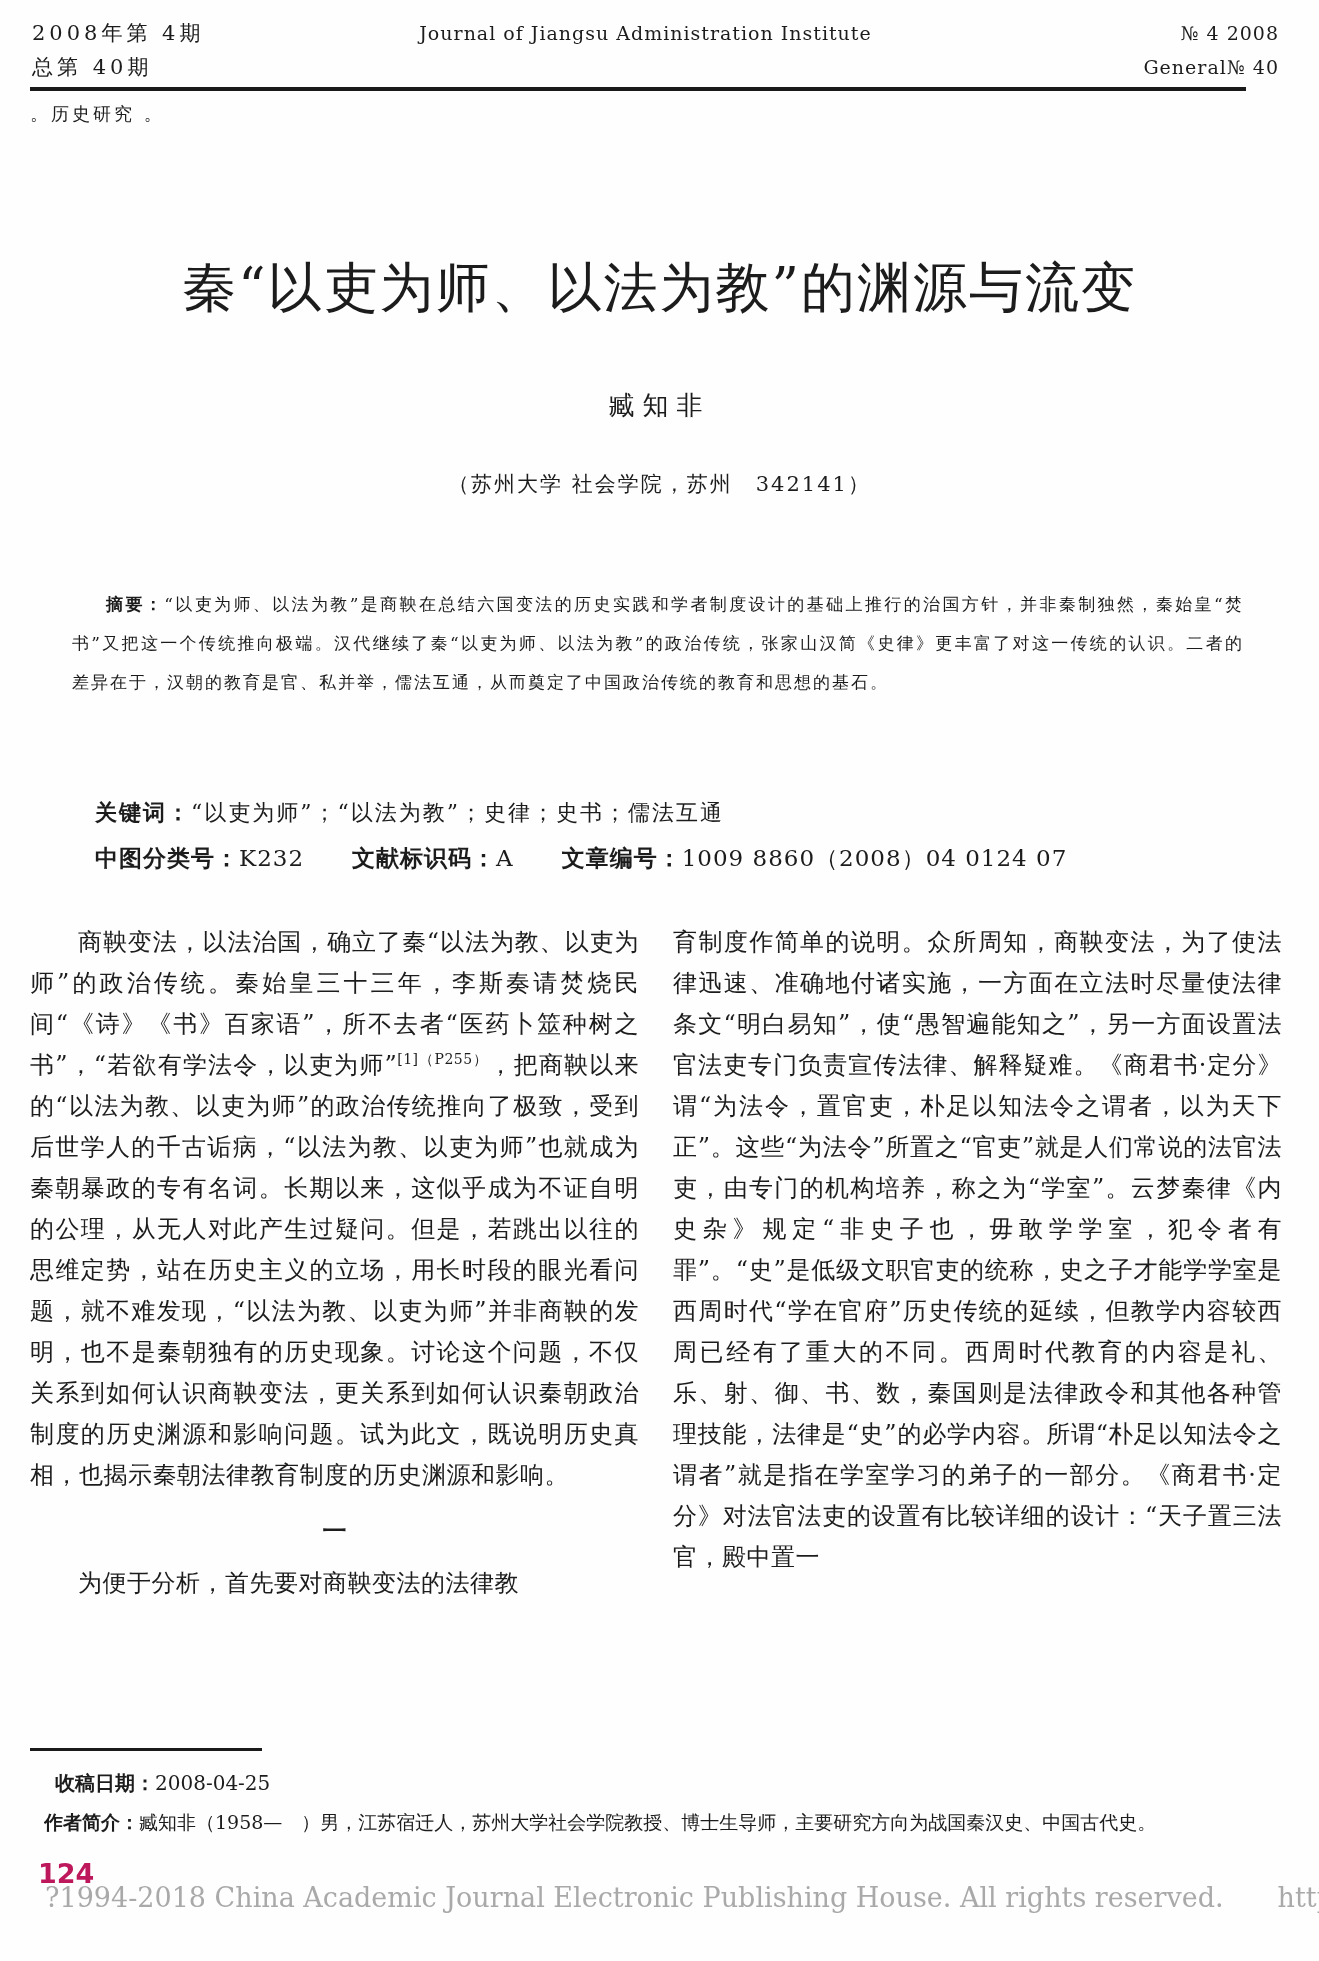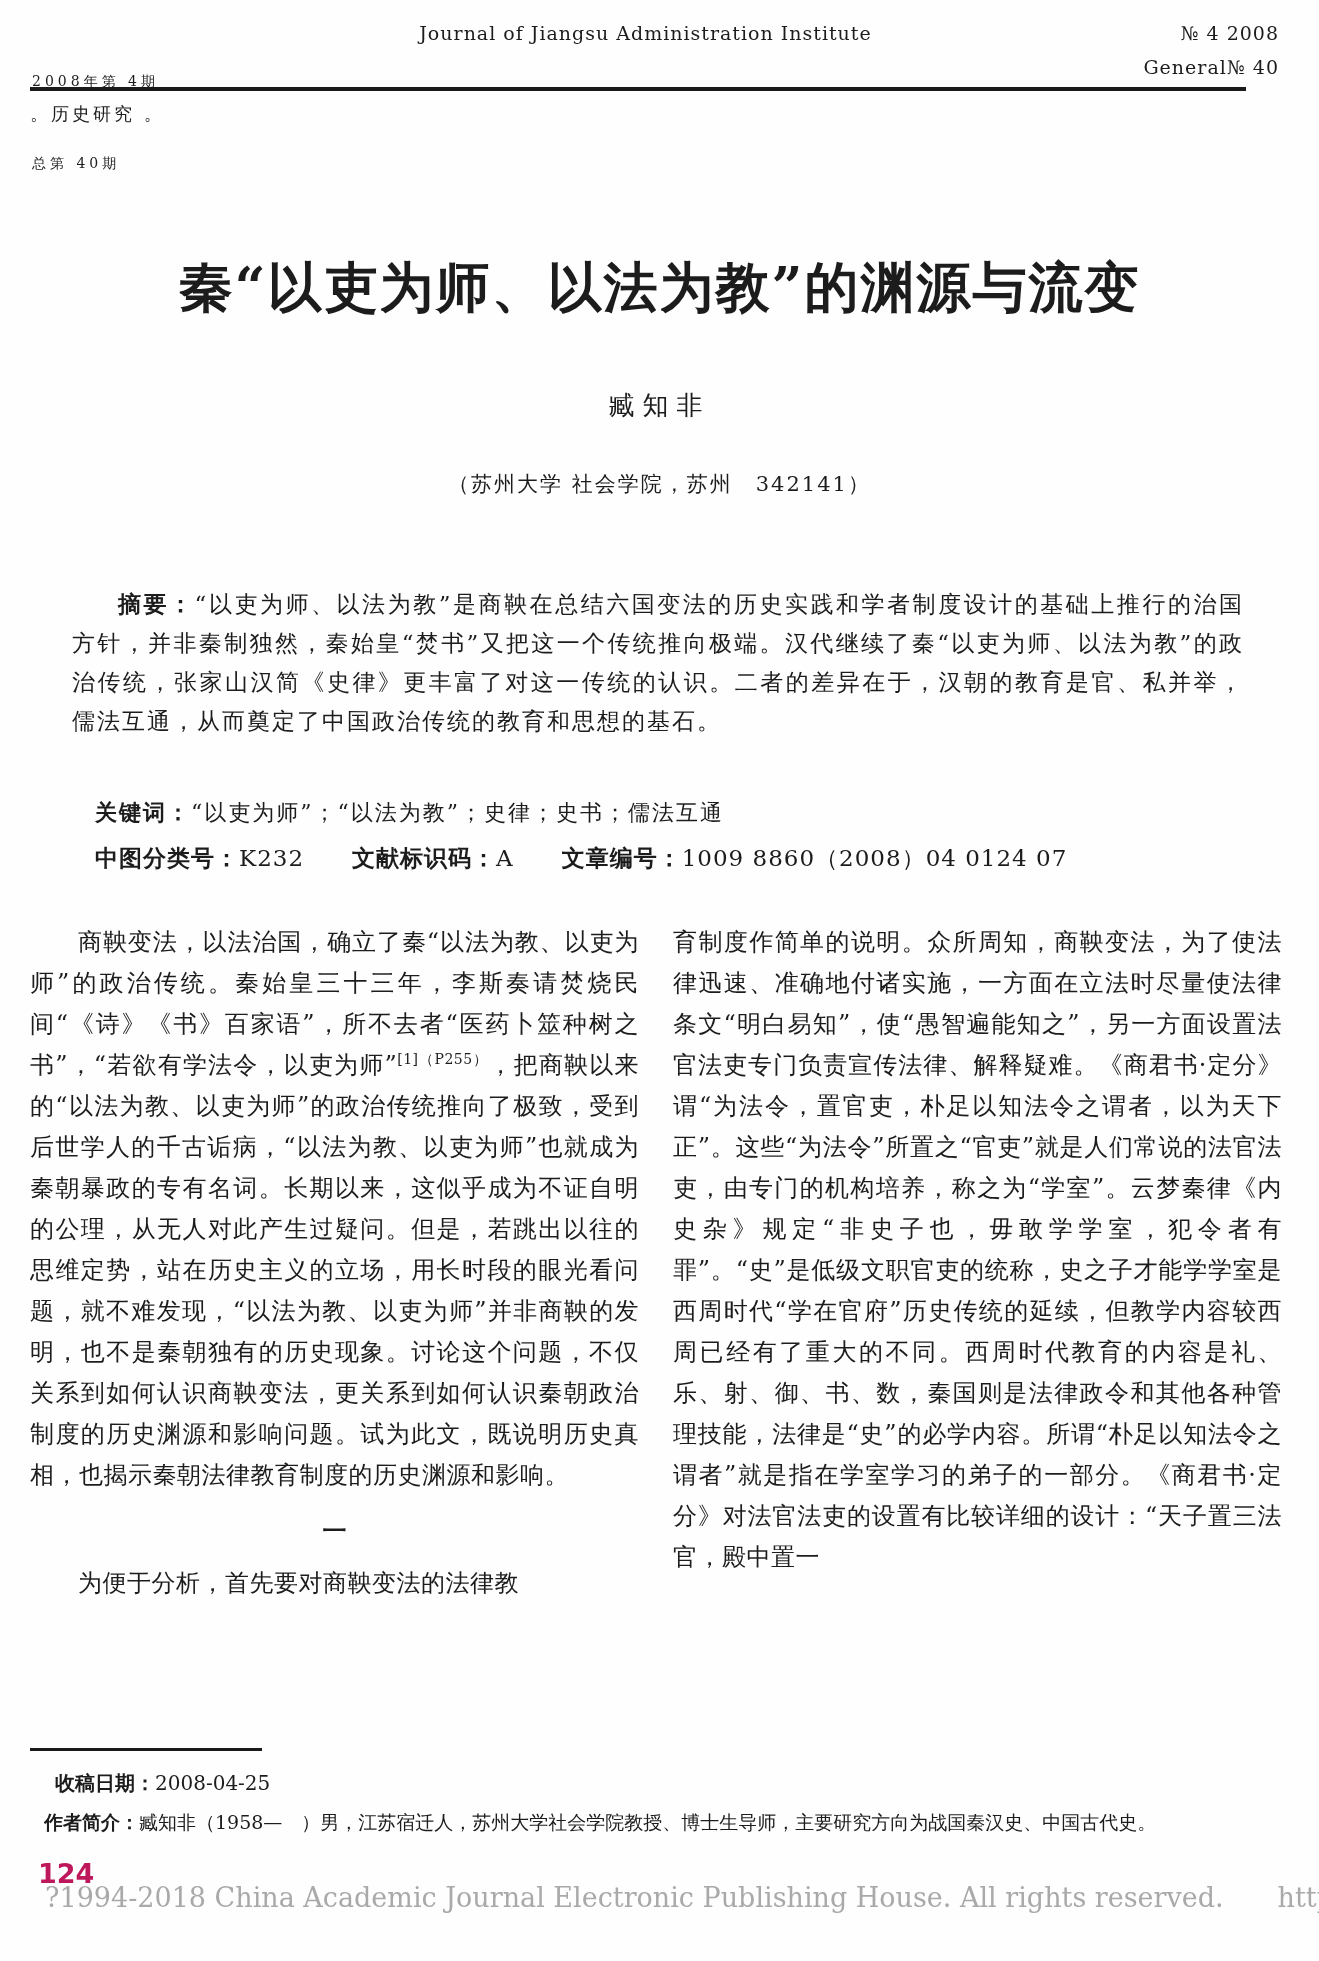--- a/index.html
+++ b/index.html
@@ -22,21 +22,21 @@
     position: absolute;
     top: 16px; left: 32px; right: 40px;
     display: flex;
     justify-content: space-between;
     align-items: flex-start;
   }
   .jheader .col { line-height: 34px; font-size: 20px; }
   .jheader .left { text-align: left; width: 220px; }
   .jheader .center { text-align: center; flex: 1; }
   .jheader .right { text-align: right; width: 240px; }
-  .jheader .cn { font-size: 14px; letter-spacing: 4px; margin-top: 48px; }
+  .jheader .cn { font-size: 21px; letter-spacing: 4px; }
   .jheader .en { font-size: 19px; letter-spacing: 1px; }
 
   .header-rule {
     position: absolute;
     top: 87px; left: 30px; width: 1216px; height: 4px;
     background: #1a1a1a;
   }
 
   .section-label {
     position: absolute;
@@ -45,21 +45,21 @@
     letter-spacing: 3px;
   }
 
   
   .title {
     position: absolute;
     top: 252px; left: 0; width: 100%;
     text-align: center;
     font-size: 54px;
     letter-spacing: 2px;
-    font-weight: 700;
+    font-weight: 400;
     white-space: nowrap;
   }
   .author {
     position: absolute;
     top: 388px; left: 0; width: 100%;
     text-align: center;
     font-size: 26px;
     letter-spacing: 8px;
   }
   .affiliation {
@@ -67,21 +67,21 @@
     top: 470px; left: 0; width: 100%;
     text-align: center;
     font-size: 21px;
     letter-spacing: 2px;
   }
 
   
   .abstract {
     position: absolute;
     top: 585px; left: 72px; width: 1172px;
-    font-size: 23px;
+    font-size: 17px;
     line-height: 39px;
     text-align: justify;
     letter-spacing: 2px;
   }
   .abstract .lbl { font-weight: bold; font-family: "DejaVu Sans", "Liberation Sans", sans-serif; }
   .indent2 { text-indent: 2em; }
 
   .keywords {
     position: absolute;
     top: 798px; left: 95px; width: 1150px;

